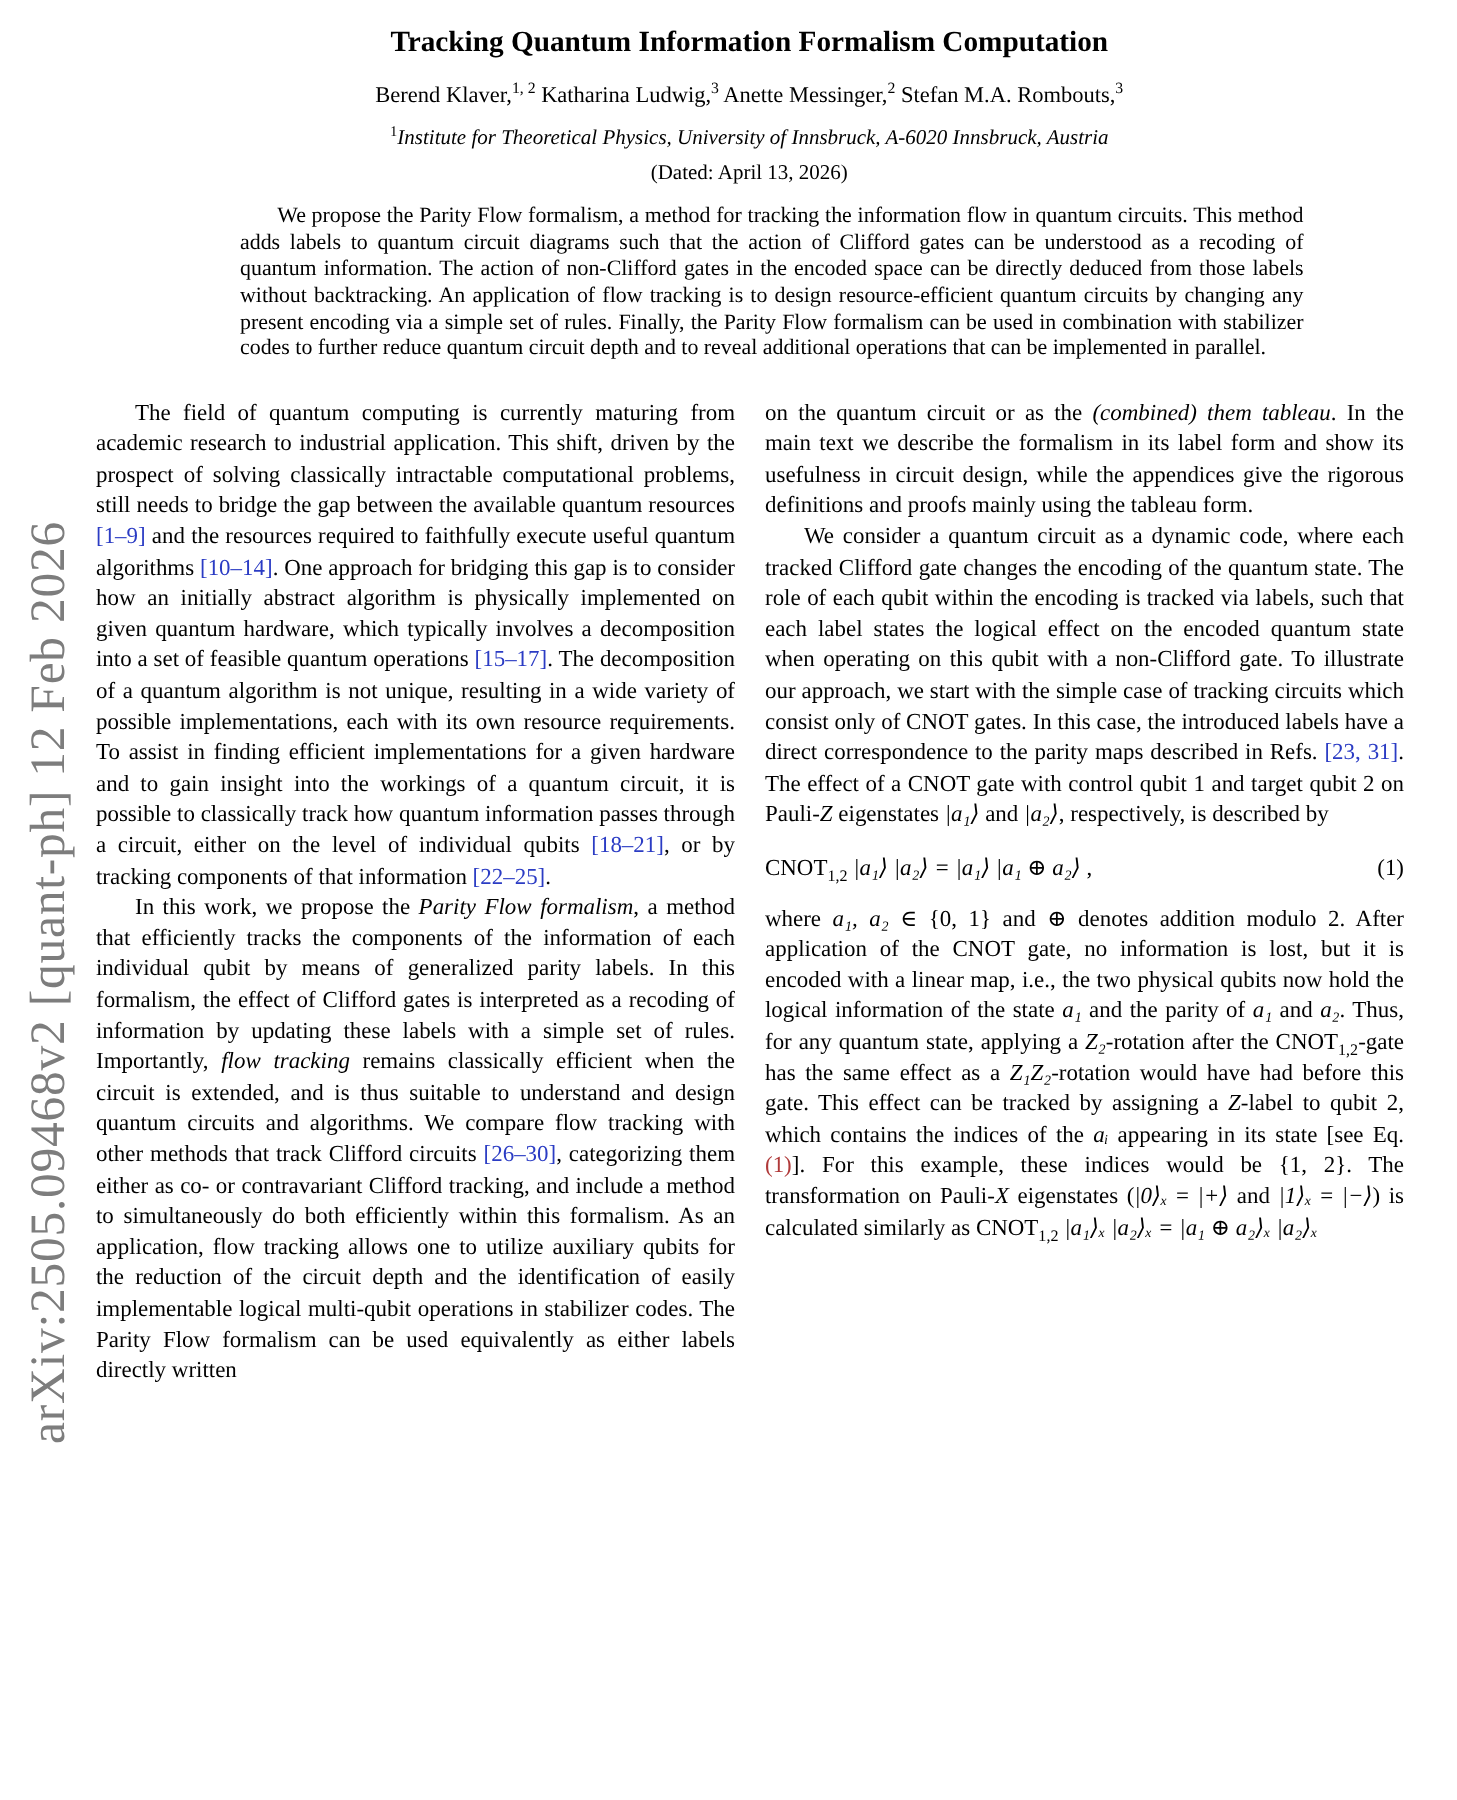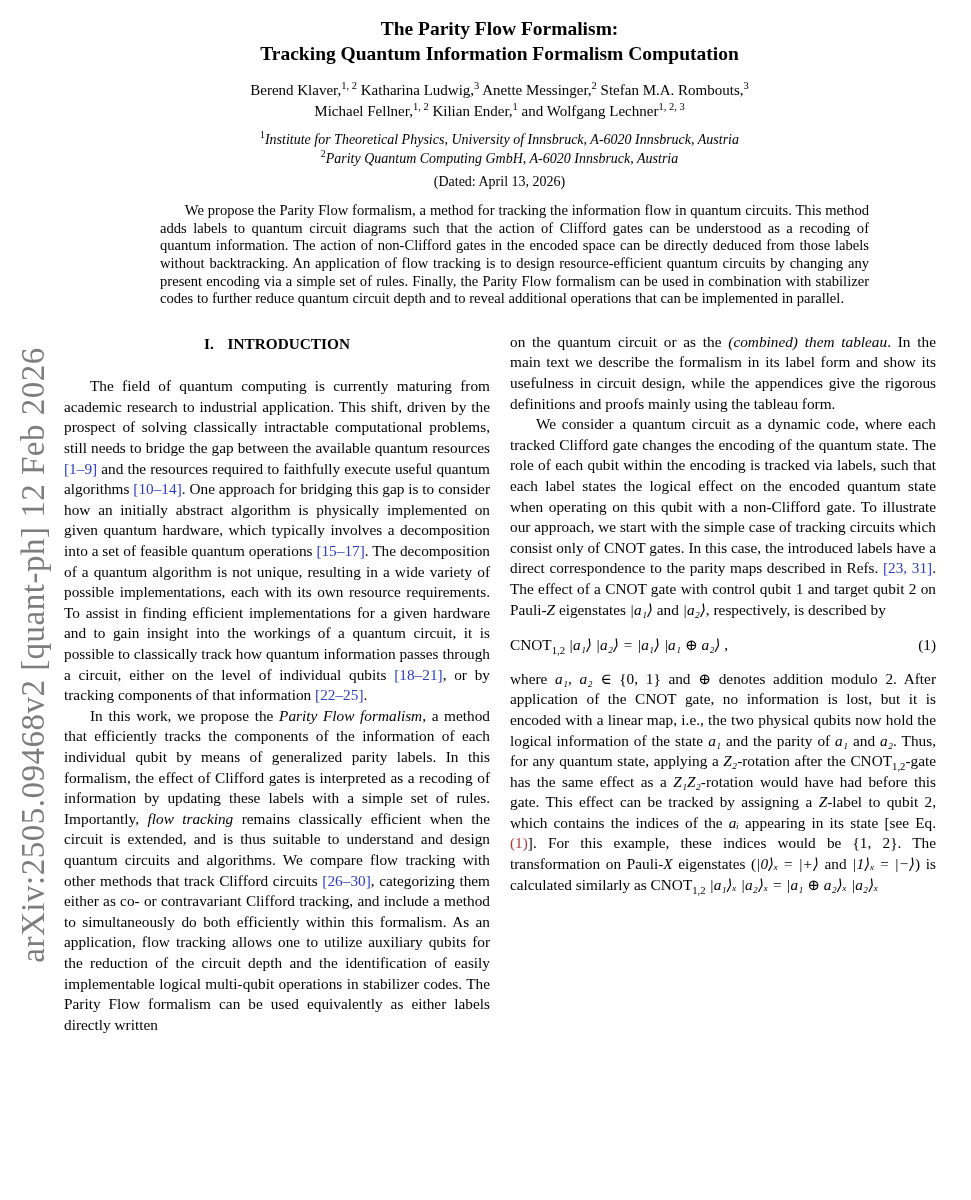--- a/index.html
+++ b/index.html
@@ -62,42 +62,36 @@
 </style>
 </head>
 <body>
 
 <div class="page">
 
   <div class="arxiv">arXiv:2505.09468v2 [quant-ph] 12 Feb 2026</div>
 
   <div>
     <div class="title">
-      <div>The Parity Flow Formalism:</div>
       <div>Tracking Quantum Information Formalism Computation</div>
     </div>
     <div class="authors-block">
       <div class="authors">Berend Klaver,<span class="seg-sup">1, 2</span> Katharina Ludwig,<span class="seg-sup">3</span> Anette Messinger,<span class="seg-sup">2</span> Stefan M.A. Rombouts,<span class="seg-sup">3</span></div>
-      <div class="authors">Michael Fellner,<span class="seg-sup">1, 2</span> Kilian Ender,<span class="seg-sup">1</span> and Wolfgang Lechner<span class="seg-sup">1, 2, 3</span></div>
     </div>
     <div class="affils">
       <div><span class="seg-sup">1</span><span class="seg-i">Institute for Theoretical Physics, University of Innsbruck, A-6020 Innsbruck, Austria</span></div>
-      <div><span class="seg-sup">2</span><span class="seg-i">Parity Quantum Computing GmbH, A-6020 Innsbruck, Austria</span></div>
     </div>
     <div class="date">(Dated: April 13, 2026)</div>
   </div>
 
   <div class="abstract">We propose the Parity Flow formalism, a method for tracking the information flow in quantum circuits. This method adds labels to quantum circuit diagrams such that the action of Clifford gates can be understood as a recoding of quantum information. The action of non-Clifford gates in the encoded space can be directly deduced from those labels without backtracking. An application of flow tracking is to design resource-efficient quantum circuits by changing any present encoding via a simple set of rules. Finally, the Parity Flow formalism can be used in combination with stabilizer codes to further reduce quantum circuit depth and to reveal additional operations that can be implemented in parallel.</div>
 
   <div class="columns">
 
     <div class="col">
-      <h2 class="sec sec1">
-        <span class="sec-num">I.</span><span>INTRODUCTION</span>
-      </h2>
       <p class="para">The field of quantum computing is currently maturing from academic research to industrial application. This shift, driven by the prospect of solving classically intractable computational problems, still needs to bridge the gap between the available quantum resources <span class="seg-cite">[1–9]</span> and the resources required to faithfully execute useful quantum algorithms <span class="seg-cite">[10–14]</span>. One approach for bridging this gap is to consider how an initially abstract algorithm is physically implemented on given quantum hardware, which typically involves a decomposition into a set of feasible quantum operations <span class="seg-cite">[15–17]</span>. The decomposition of a quantum algorithm is not unique, resulting in a wide variety of possible implementations, each with its own resource requirements. To assist in finding efficient implementations for a given hardware and to gain insight into the workings of a quantum circuit, it is possible to classically track how quantum information passes through a circuit, either on the level of individual qubits <span class="seg-cite">[18–21]</span>, or by tracking components of that information <span class="seg-cite">[22–25]</span>.</p>
       <p class="para">In this work, we propose the <span class="seg-i">Parity Flow formalism</span>, a method that efficiently tracks the components of the information of each individual qubit by means of generalized parity labels. In this formalism, the effect of Clifford gates is interpreted as a recoding of information by updating these labels with a simple set of rules. Importantly, <span class="seg-i">flow tracking</span> remains classically efficient when the circuit is extended, and is thus suitable to understand and design quantum circuits and algorithms. We compare flow tracking with other methods that track Clifford circuits <span class="seg-cite">[26–30]</span>, categorizing them either as co- or contravariant Clifford tracking, and include a method to simultaneously do both efficiently within this formalism. As an application, flow tracking allows one to utilize auxiliary qubits for the reduction of the circuit depth and the identification of easily implementable logical multi-qubit operations in stabilizer codes. The Parity Flow formalism can be used equivalently as either labels directly written</p>
     </div>
 
     <div class="col">
       <p class="cont">on the quantum circuit or as the <span class="seg-i">(combined) them tableau</span>. In the main text we describe the formalism in its label form and show its usefulness in circuit design, while the appendices give the rigorous definitions and proofs mainly using the tableau form.</p>
       <p class="para">We consider a quantum circuit as a dynamic code, where each tracked Clifford gate changes the encoding of the quantum state. The role of each qubit within the encoding is tracked via labels, such that each label states the logical effect on the encoded quantum state when operating on this qubit with a non-Clifford gate. To illustrate our approach, we start with the simple case of tracking circuits which consist only of CNOT gates. In this case, the introduced labels have a direct correspondence to the parity maps described in Refs. <span class="seg-cite">[23, 31]</span>. The effect of a CNOT gate with control qubit 1 and target qubit 2 on Pauli-<span class="seg-m">Z</span> eigenstates <span class="seg-m">|a₁⟩</span> and <span class="seg-m">|a₂⟩</span>, respectively, is described by</p>
       <div class="equation">
         <span class="eq-body">CNOT<span class="seg-sub">1,2</span><span class="seg-m"> |a₁⟩ |a₂⟩ = |a₁⟩ |a₁ ⊕ a₂⟩</span> ,</span>
         <span class="eq-num">(1)</span>

